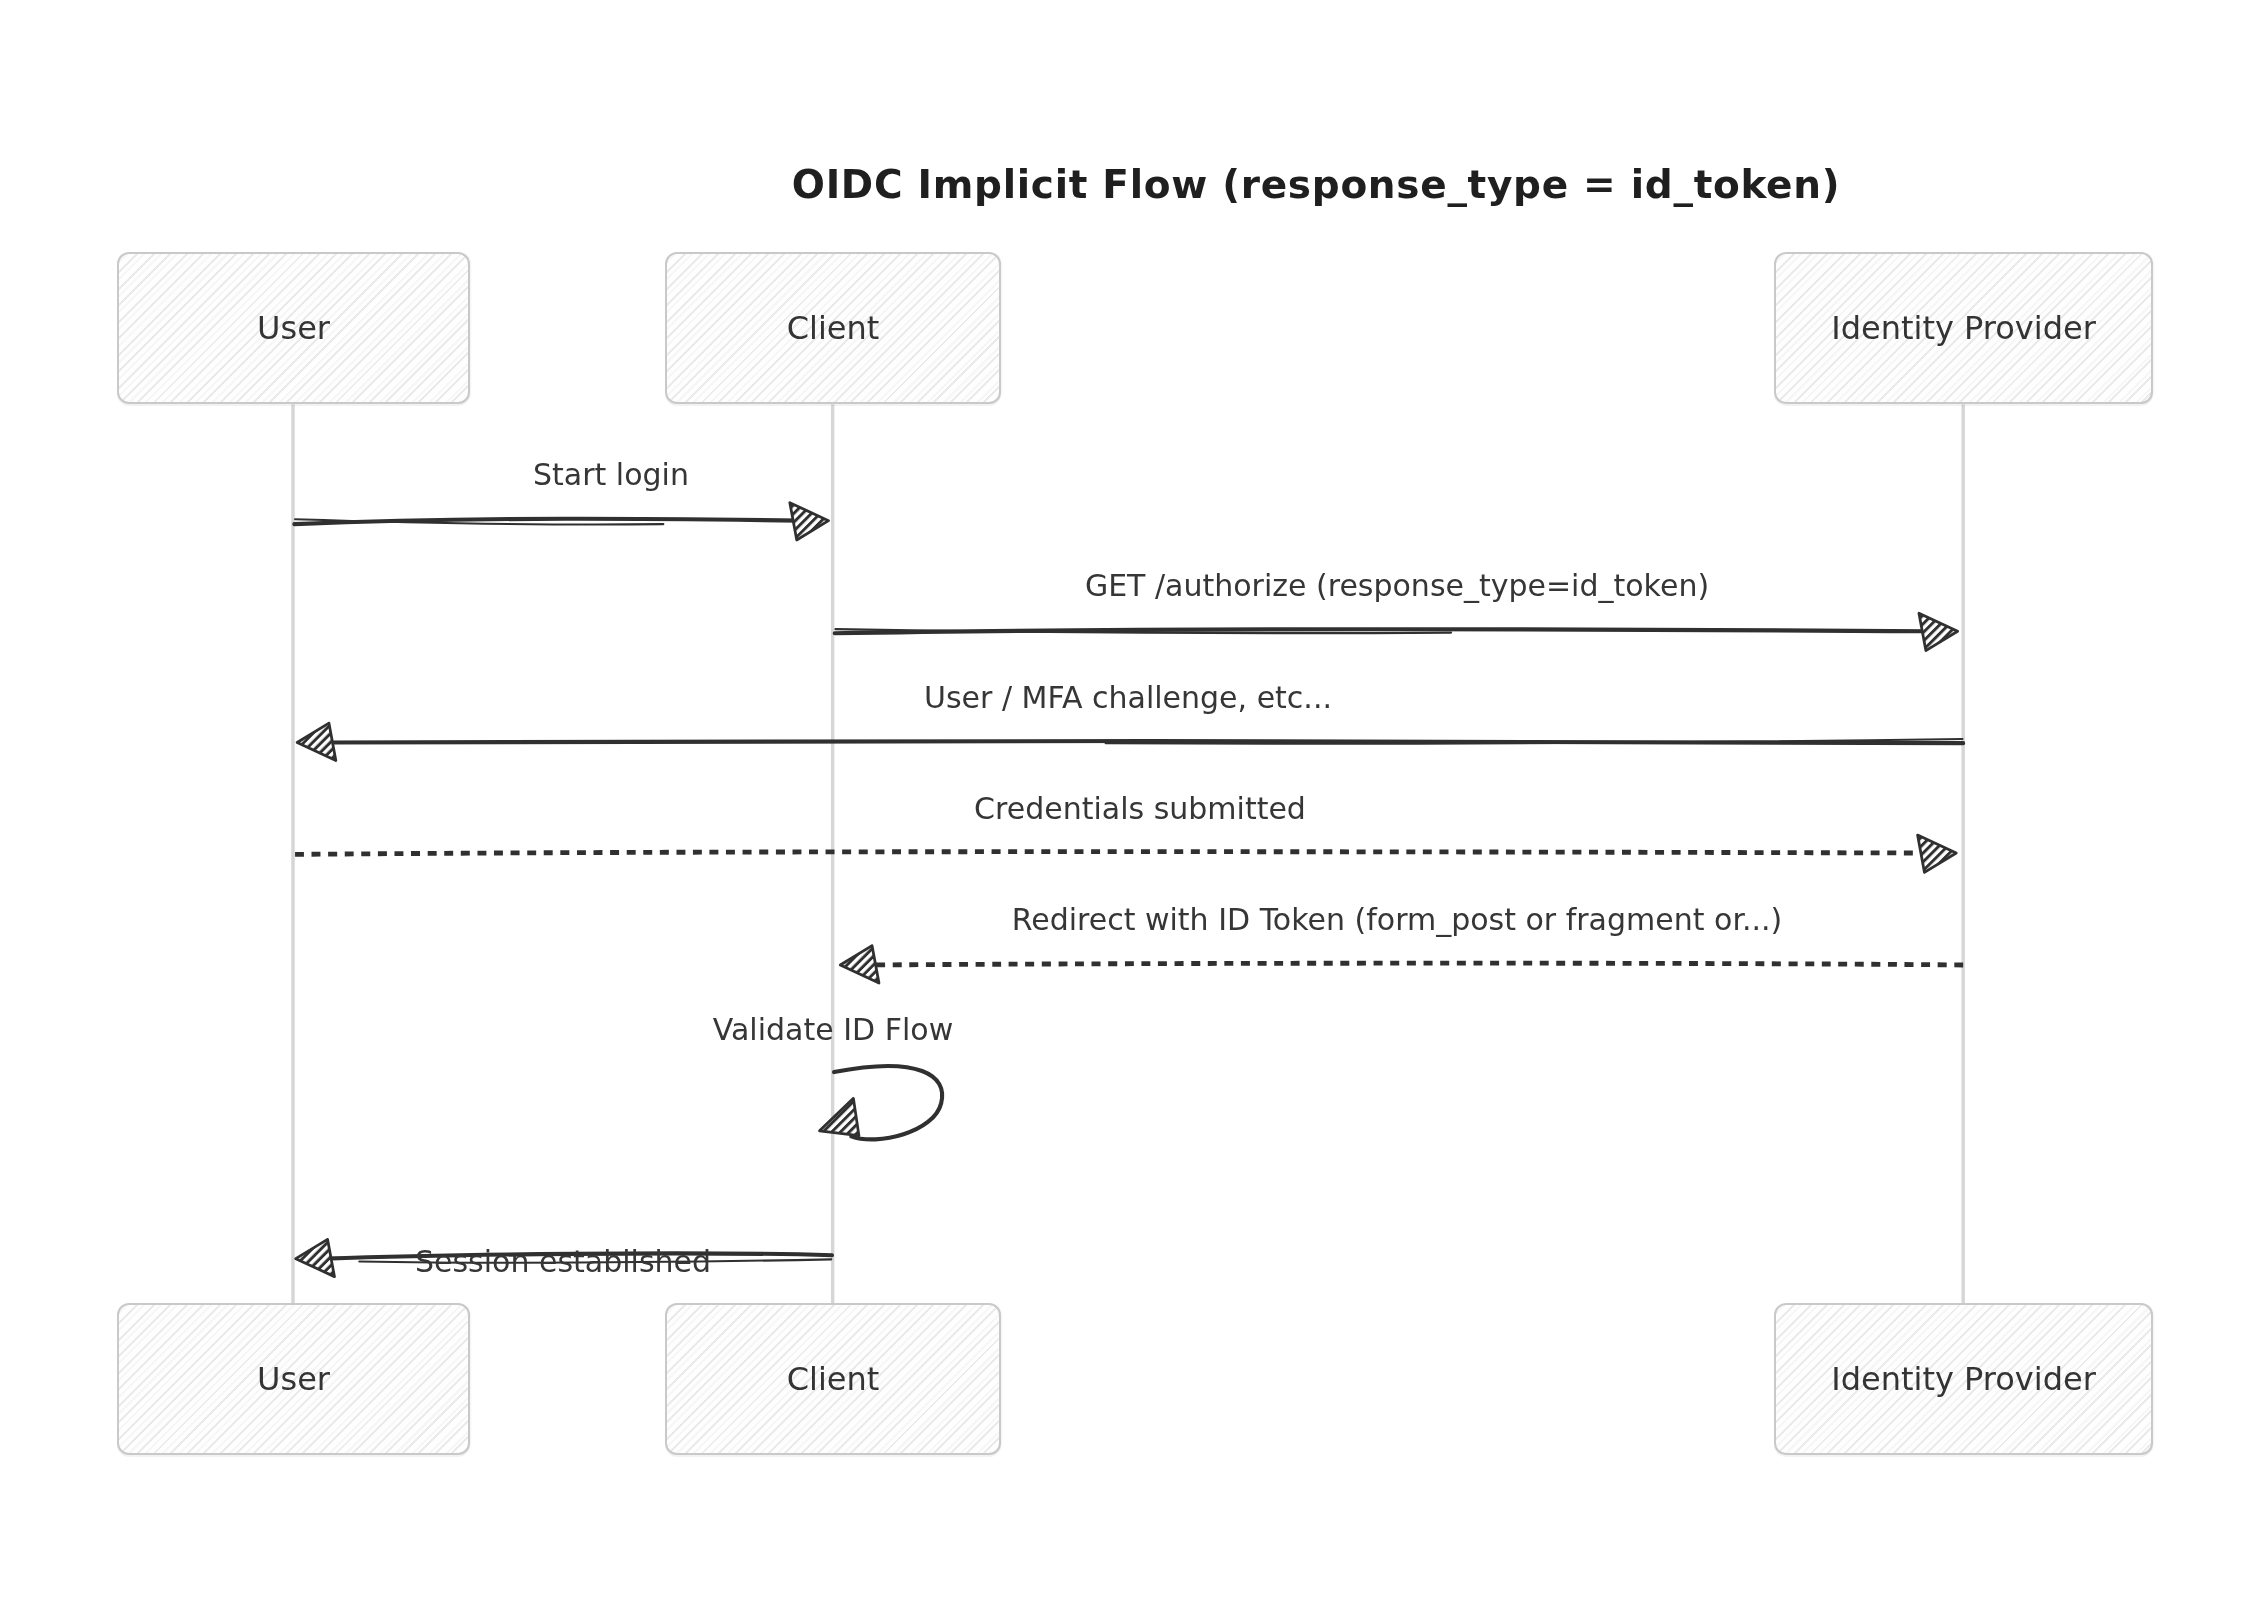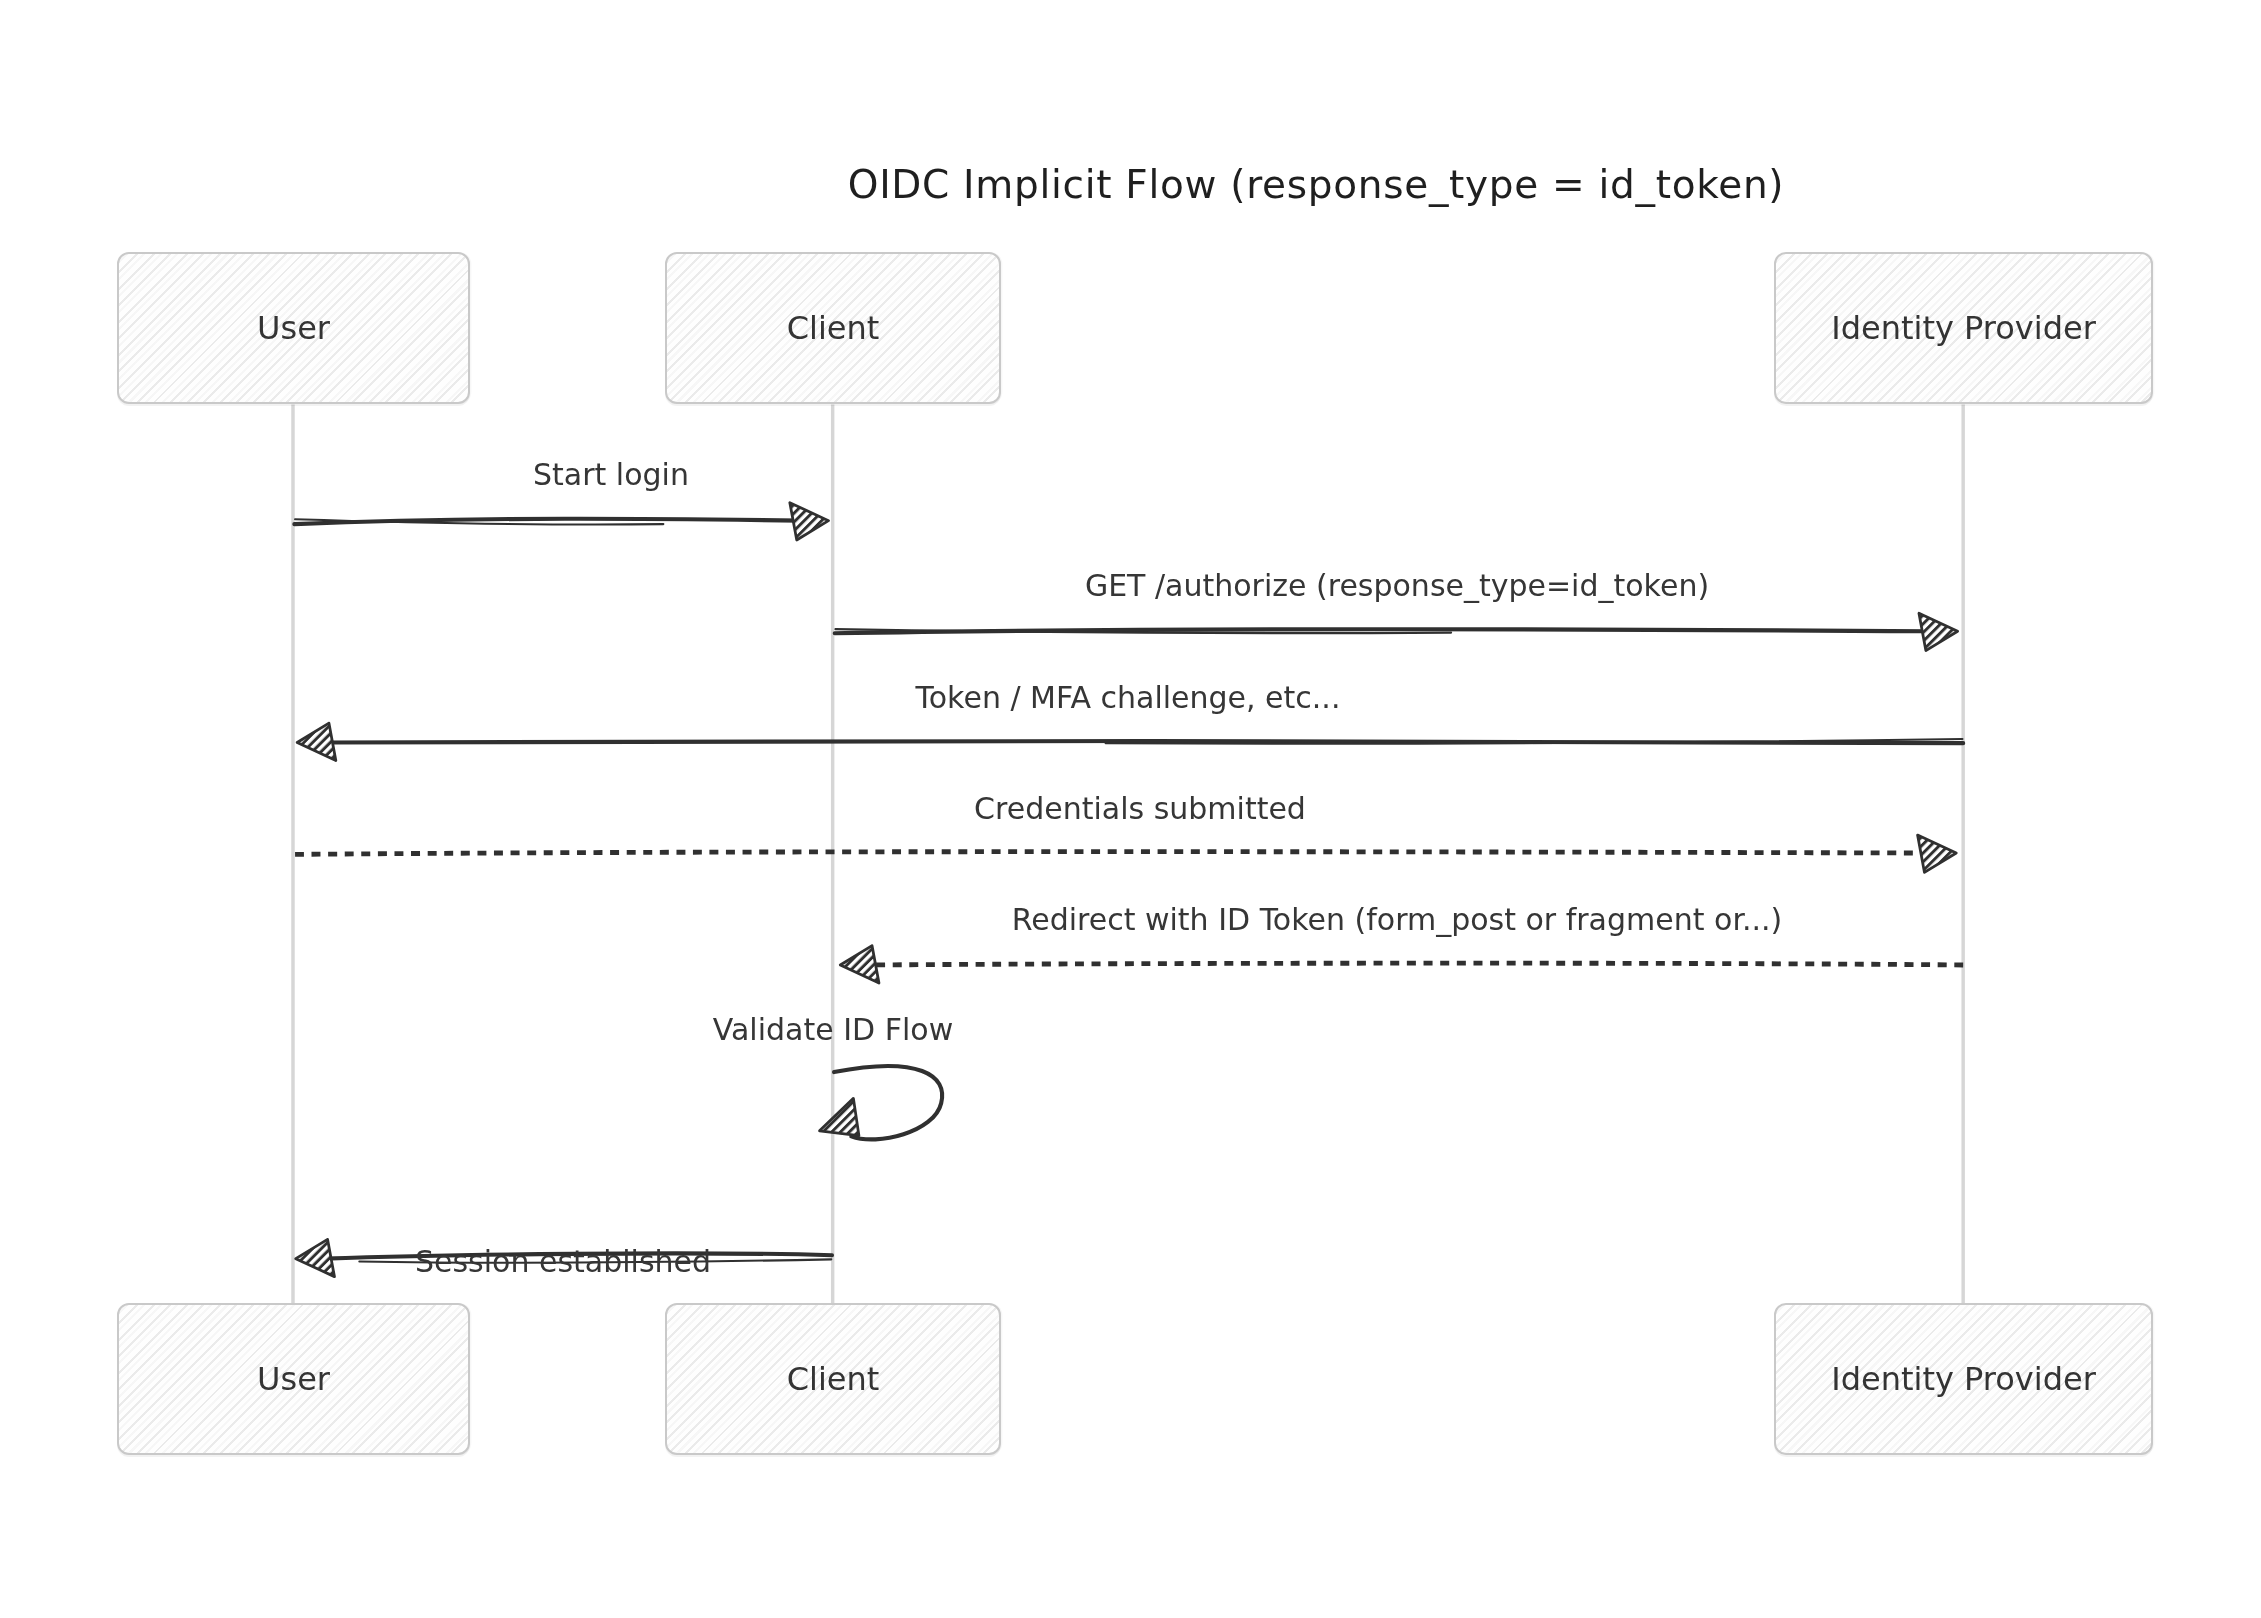--- a/index.html
+++ b/index.html
@@ -22,21 +22,21 @@
     left: 0; top: 0;
     width: 2261px;
     height: 1619px;
   }
   .title {
     position: absolute;
     left: 1316px;
     top: 162px;
     transform: translateX(-50%);
     font-size: 39px;
-    font-weight: normal;
+    font-weight: bold;
     color: #1f1f1f;
     white-space: nowrap;
     letter-spacing: 0.7px;
   }
   .actor-box {
     position: absolute;
     height: 152px;
     box-sizing: border-box;
     border: 2.1px solid #c9c9c9;
     border-radius: 12px;
@@ -139,20 +139,20 @@
   </div>
   <div class="actor-box" style="left:665px; top:1303px; width:336px;">
     <span class="actor-label">Client</span>
   </div>
   <div class="actor-box" style="left:1774px; top:1303px; width:379px;">
     <span class="actor-label">Identity Provider</span>
   </div>
 
   <div class="msg" style="left:563px;  top:457px;margin-left:48px;">Start login</div>
   <div class="msg" style="left:1397px; top:568px;text-align:right;">GET /authorize (response_type=id_token)</div>
-  <div class="msg" style="left:1128px; top:680px;">Token / MFA challenge, etc...</div>
+  <div class="msg" style="left:1128px; top:680px;">User / MFA challenge, etc...</div>
   <div class="msg" style="left:1140px; top:791px;text-align:right;">Credentials submitted</div>
   <div class="msg" style="left:1397px; top:902px;">Redirect with ID Token (form_post or fragment or...)</div>
   <div class="msg" style="left:833px; top:1012px;">Validate ID Flow</div>
   <div class="msg" style="left:563px;  top:1244px;">Session established</div>
 
 </div>
 
 
 </body></html>

